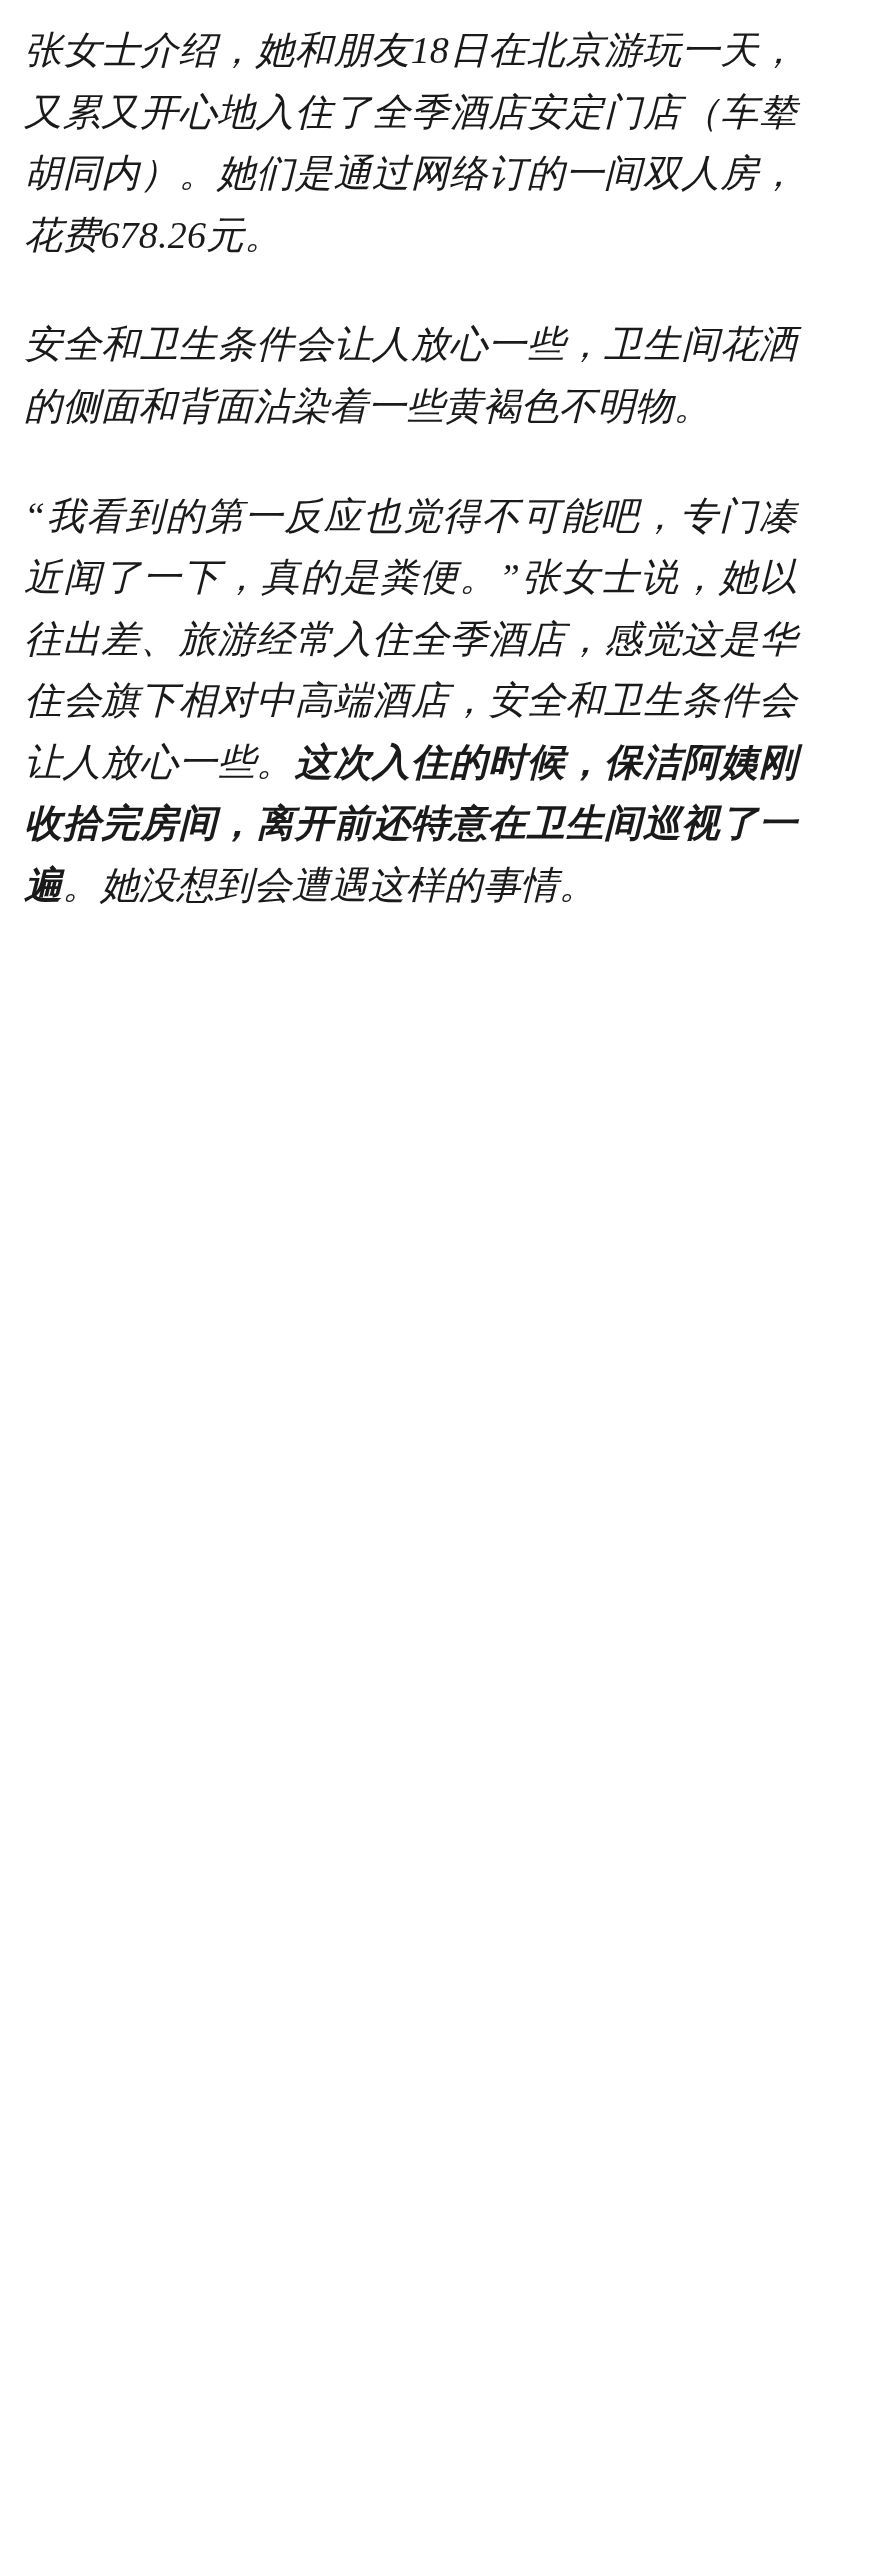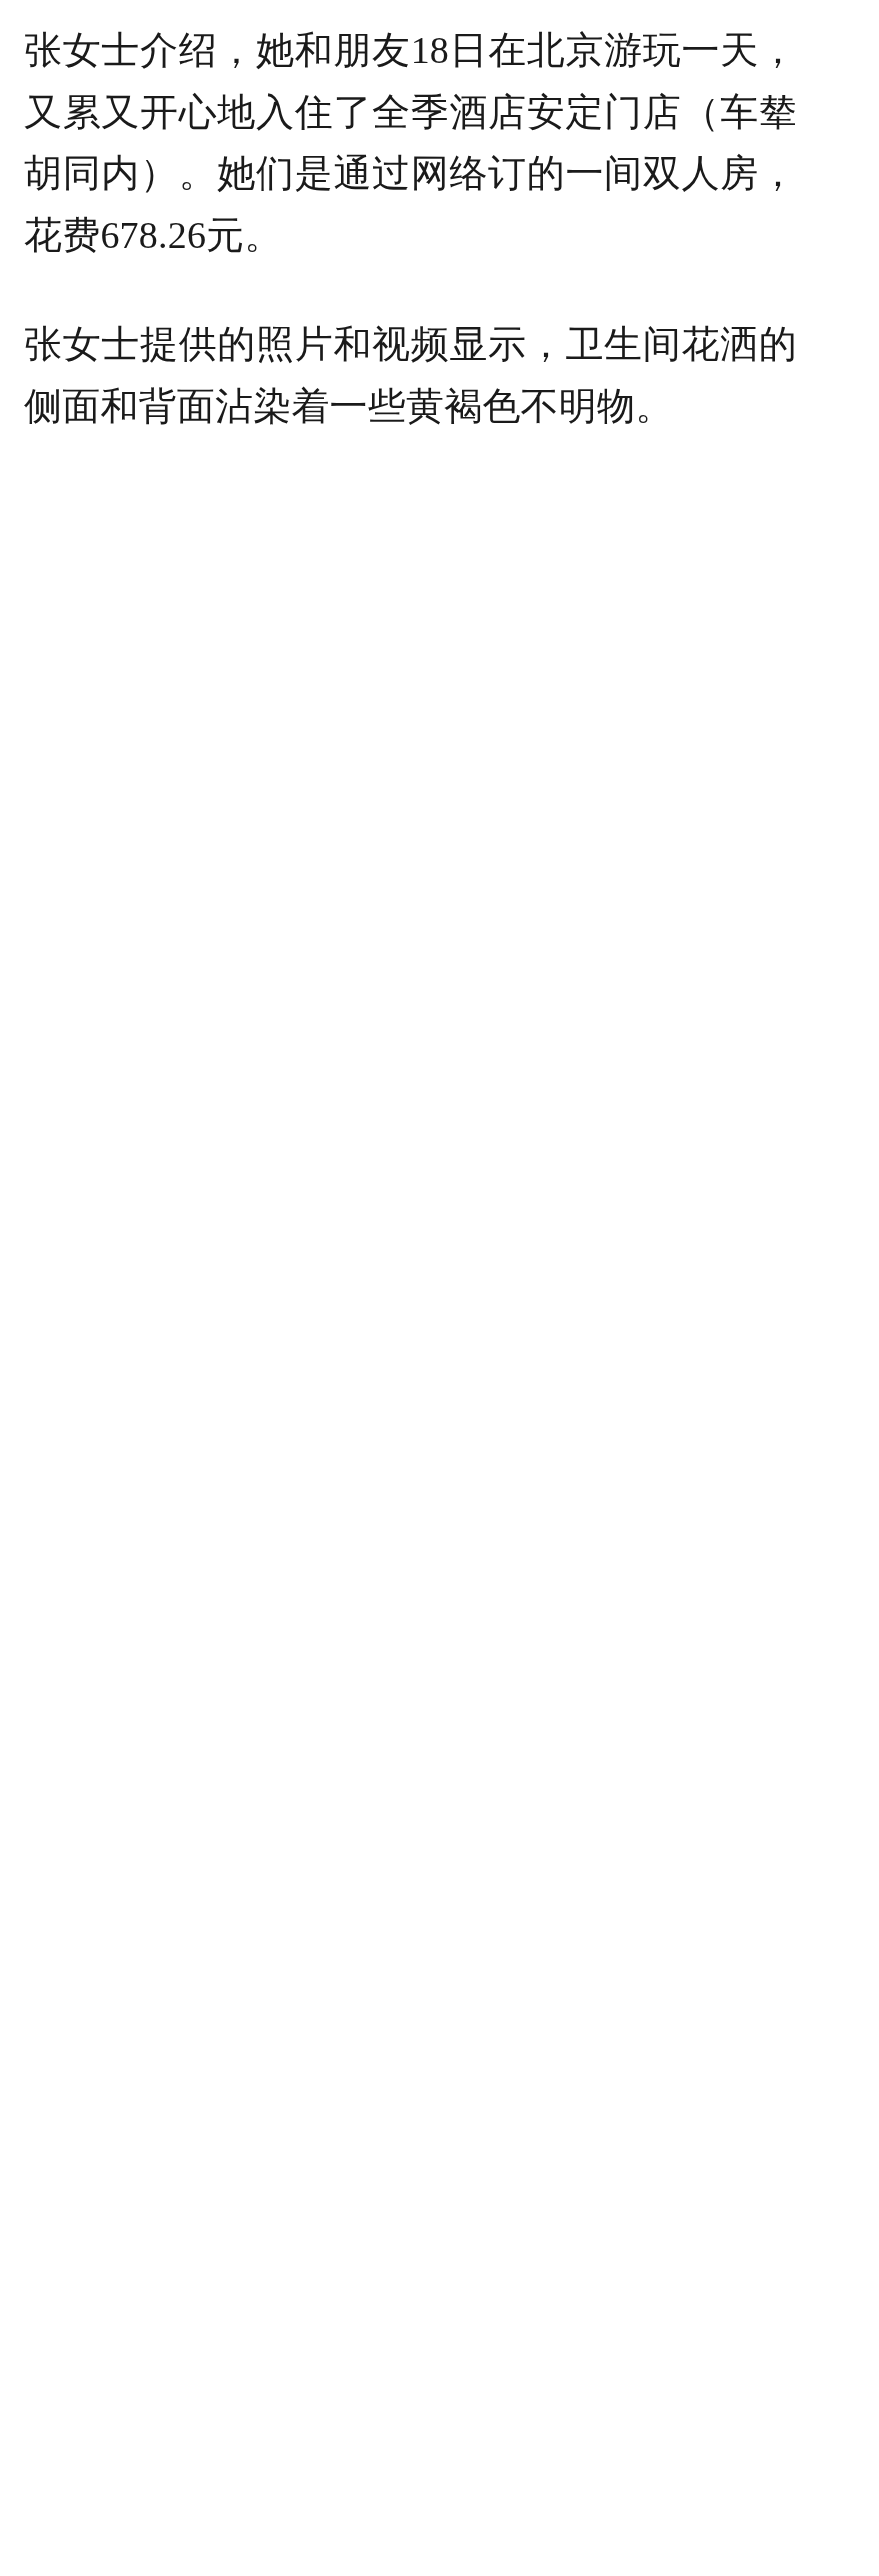--- a/index.html
+++ b/index.html
@@ -9,20 +9,21 @@
   }
   body {
     width: 880px;
     font-family: "Liberation Serif", "DejaVu Serif", serif;
     color: #1a1a1a;
   }
   .article {
     width: 821px;
     box-sizing: border-box;
     padding: 20.3px 24px 37px 24px;
+    font-style: italic;
   }
   .para {
     font-size: 38px;
     line-height: 1.62;
     letter-spacing: 0.2px;
     margin: 0 0 48px 0;
     text-align: justify;
     text-justify: inter-ideograph;
     word-break: break-all;
   }
@@ -34,15 +35,16 @@
   }
   .para .seg {
     
   }
 </style>
 </head>
 <body>
 
 <div class="article">
   <p class="para" id="p1"><span class="seg">张女士介绍，她和朋友18日在北京游玩一天，又累又开心地入住了全季酒店安定门店（车辇胡同内）。她们是通过网络订的一间双人房，花费678.26元。</span></p>
-  <p class="para" id="p3"><span class="seg">张女士提供的照片和视频显示，卫生间花洒的侧面和背面沾染着一些黄褐色不明物。</span></p>
+  <p class="para" id="p3"><span class="seg">安全和卫生条件会让人放心一些，卫生间花洒的侧面和背面沾染着一些黄褐色不明物。</span></p>
+  <p class="para" id="p4"><span class="seg">“我看到的第一反应也觉得不可能吧，专门凑近闻了一下，真的是粪便。”张女士说，她以往出差、旅游经常入住全季酒店，感觉这是华住会旗下相对中高端酒店，安全和卫生条件会让人放心一些。</span><b class="seg">这次入住的时候，保洁阿姨刚收拾完房间，离开前还特意在卫生间巡视了一遍</b><span class="seg">。她没想到会遭遇这样的事情。</span></p>
 </div>
 
 
 </body></html>

